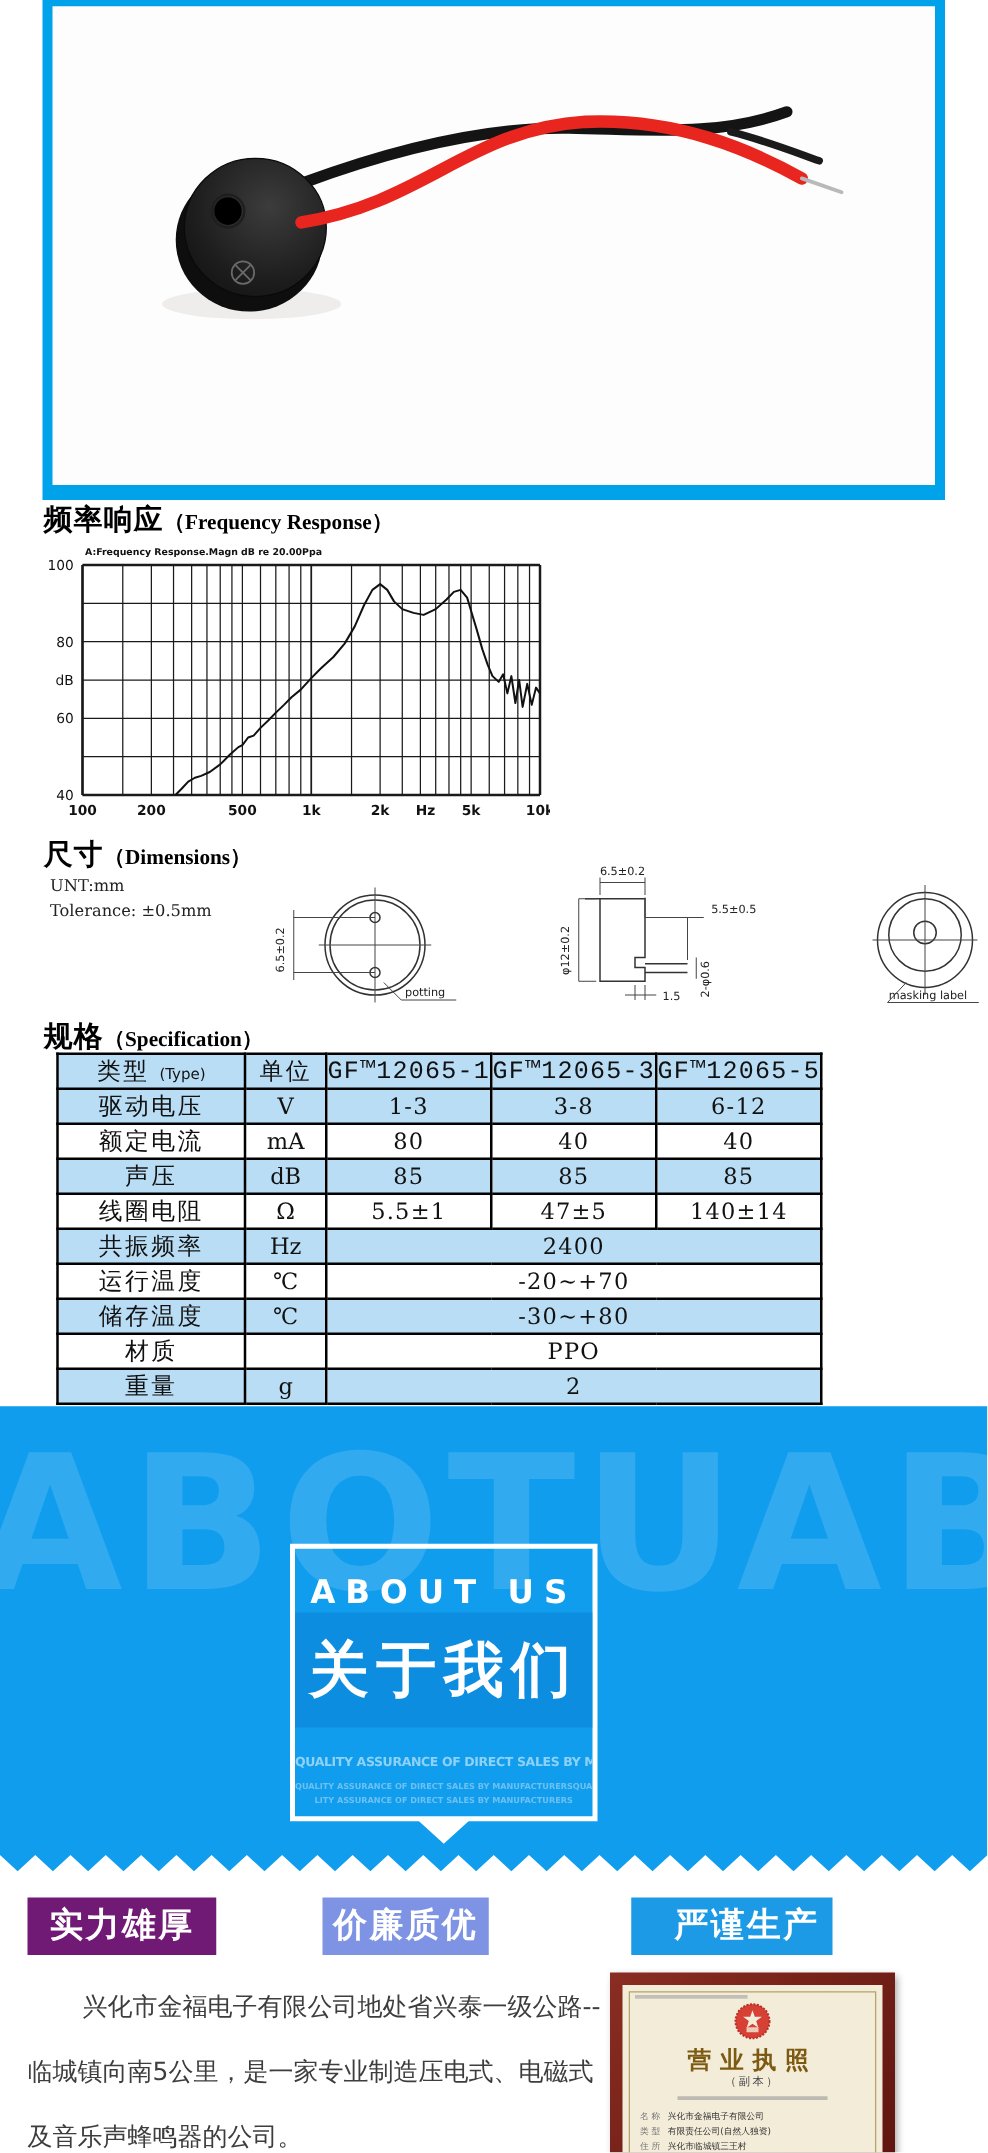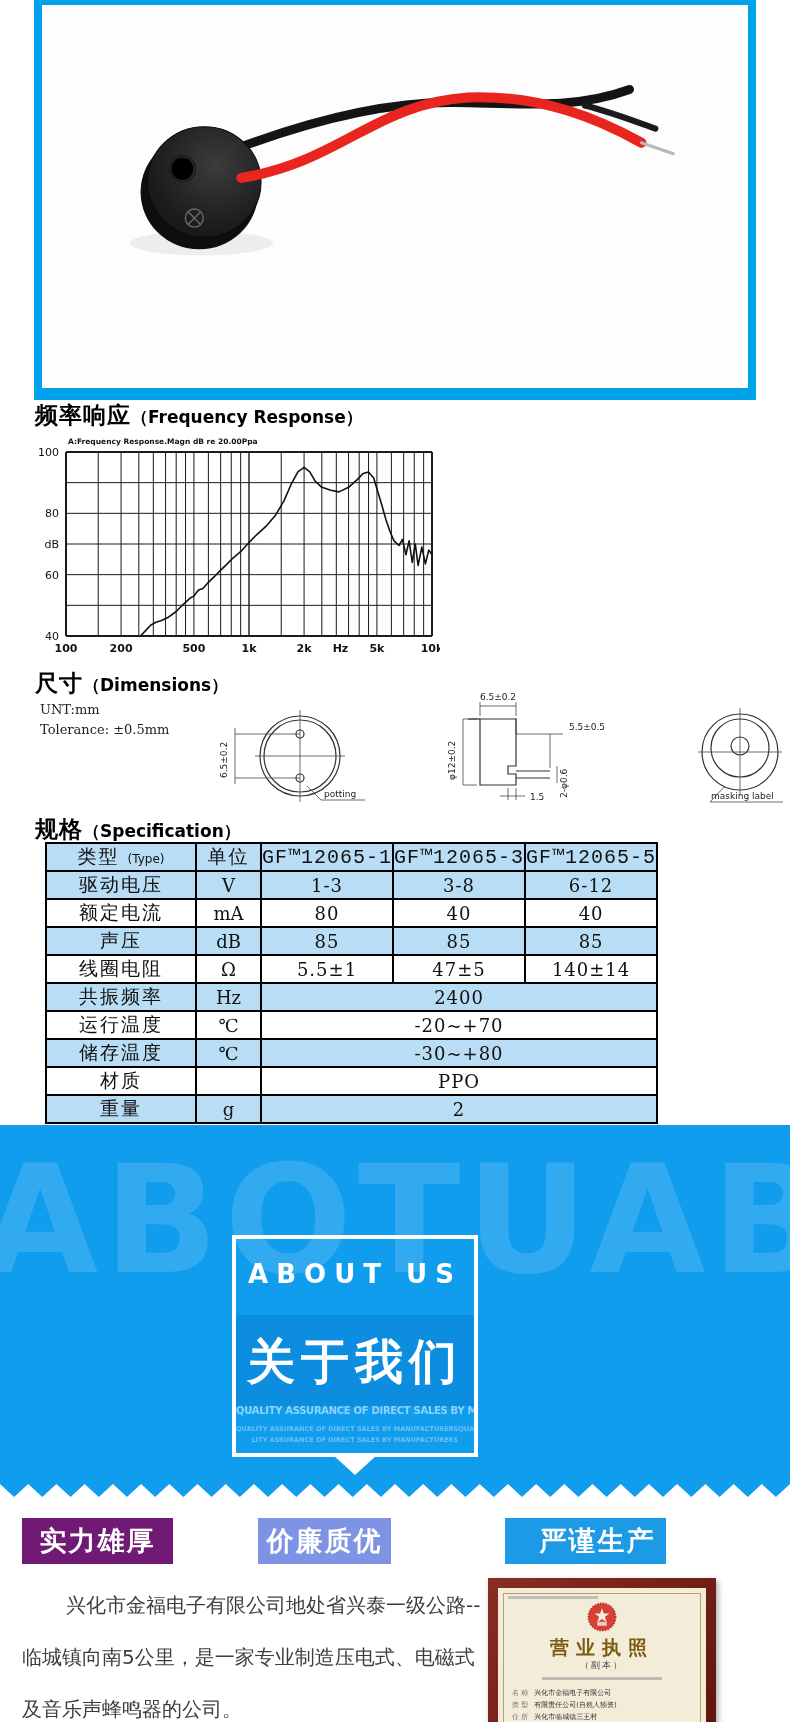--- a/index.html
+++ b/index.html
@@ -7,21 +7,21 @@
         font-family:"DejaVu Sans","Liberation Sans",sans-serif;}
 
   
   .photo-frame{position:absolute;left:34px;top:0;width:722px;height:400px;box-sizing:border-box;
      border:8px solid #00a2e9;border-top-width:5px;border-bottom-width:12px;background:#fdfdfd;}
   .photo-frame svg{display:block;width:100%;height:100%;}
 
   
   .sec-h{position:absolute;left:35px;color:#000;white-space:nowrap;}
   .sec-h .zh{font-size:23px;font-weight:bold;letter-spacing:1px;}
-  .sec-h .en{font-size:17px;font-weight:bold;}
+  .sec-h .en{font-size:17px;font-weight:bold;font-family:Liberation Serif, serif;}
 
   .dim-note{position:absolute;left:40px;font-family:"DejaVu Serif","Liberation Serif",serif;
      font-size:13px;color:#222;}
 
   
   #freq-chart{position:absolute;left:28px;top:428px;}
 
   
   #dim-svg{position:absolute;left:205px;top:688px;}
   #dim-svg text{font-family:"DejaVu Sans",sans-serif;font-size:9px;fill:#222;}
@@ -41,21 +41,21 @@
   .spec-table .sub{font-size:12px;letter-spacing:0;}
 
   
   .banner{position:absolute;left:0;top:1125px;width:790px;height:359px;background:#109dee;overflow:hidden;}
   .wm{position:absolute;left:-18px;top:8px;width:830px;font-size:150px;font-weight:bold;
       color:rgba(255,255,255,0.14);letter-spacing:6px;white-space:nowrap;z-index:1;}
   .about-box{position:absolute;left:232px;top:110px;width:246px;height:222px;box-sizing:border-box;
       border:4px solid #ffffff;z-index:2;overflow:hidden;}
   .about-badge{position:absolute;left:0;top:20px;width:100%;text-align:center;color:#fff;
       font-size:26px;font-weight:bold;letter-spacing:8px;}
-  .about-panel{position:absolute;left:0;top:76px;width:100%;height:92px;background:#0c8de0;}
+  .about-panel{position:absolute;left:0;top:51px;width:100%;height:92px;background:#0c8de0;}
   .about-title{width:100%;text-align:center;color:#fff;font-size:48px;font-weight:bold;
       letter-spacing:6px;line-height:92px;white-space:nowrap;}
   .about-tagline{position:absolute;left:0;top:166px;width:100%;text-align:center;color:#8ed2f8;
       font-size:10px;font-weight:bold;white-space:nowrap;letter-spacing:-0.3px;}
   .about-tagline2{position:absolute;left:0;top:186px;width:100%;text-align:center;color:#6cc0f2;
       font-size:6.5px;font-weight:bold;white-space:nowrap;}
   .about-tagline3{position:absolute;left:0;top:197px;width:100%;text-align:center;color:#6cc0f2;
       font-size:6.5px;font-weight:bold;white-space:nowrap;}
   .about-arrow{position:absolute;left:333px;top:330px;width:0;height:0;z-index:3;
       border-left:22px solid transparent;border-right:22px solid transparent;border-top:20px solid #ffffff;}

